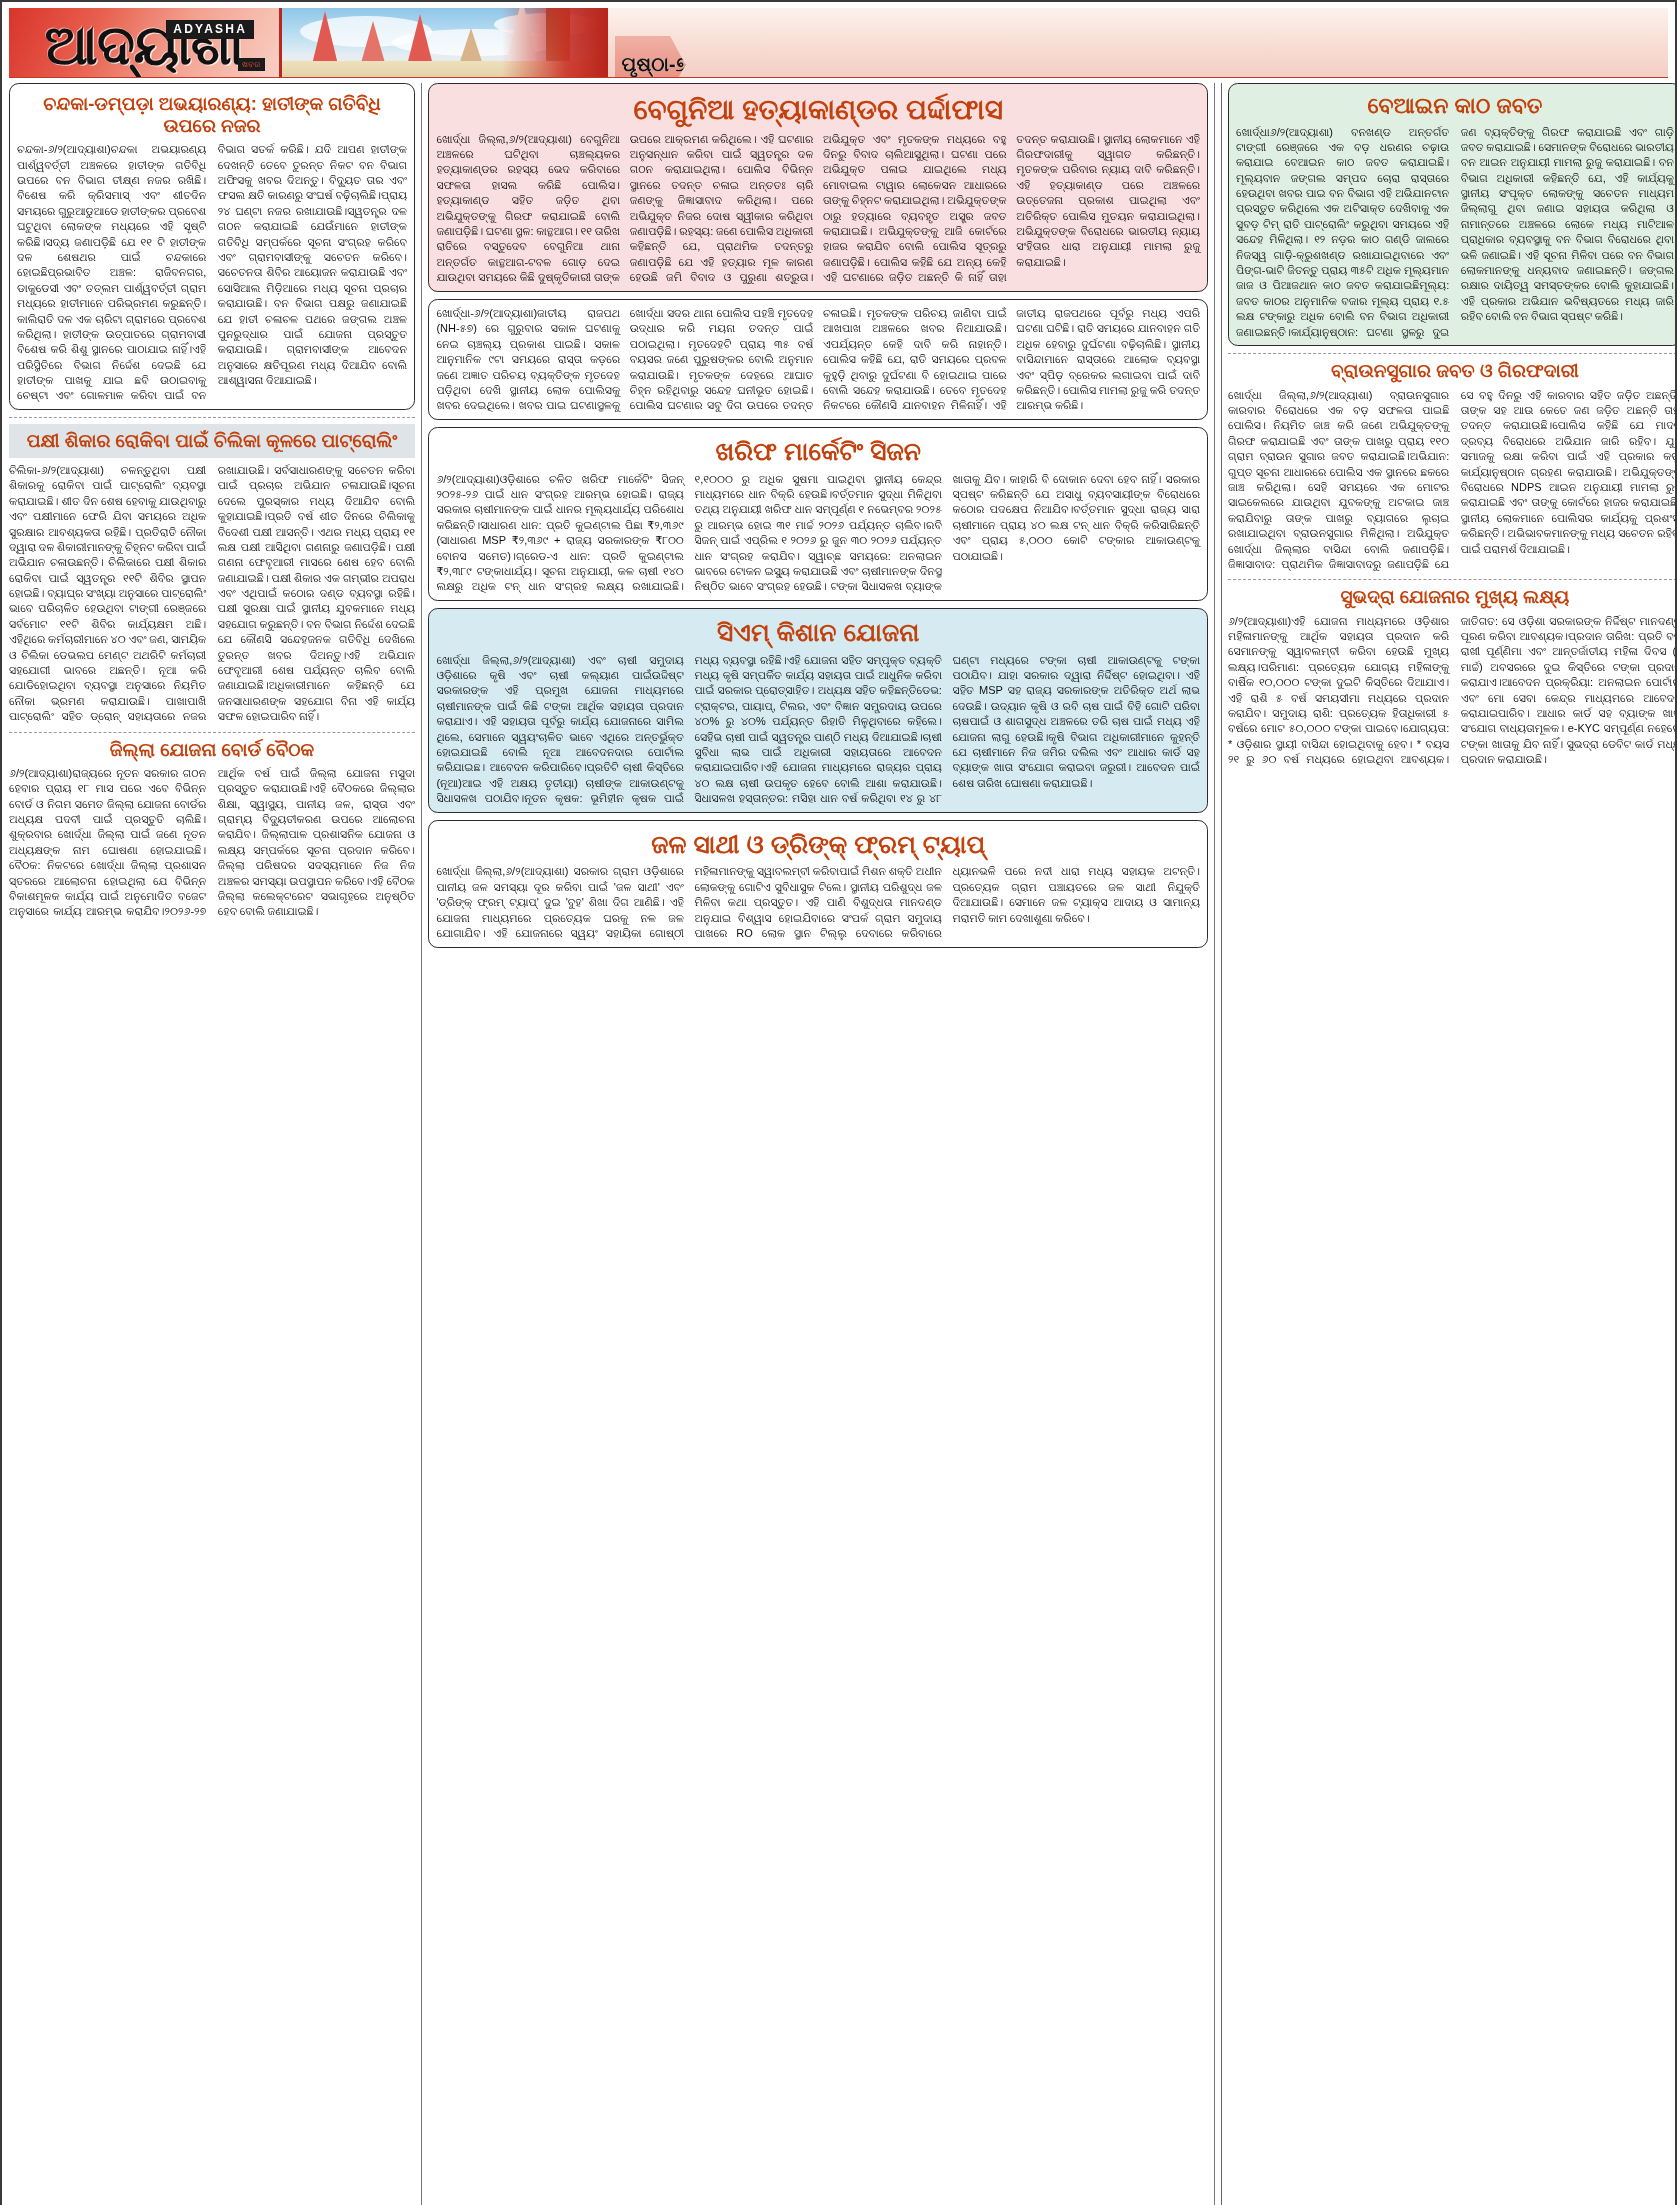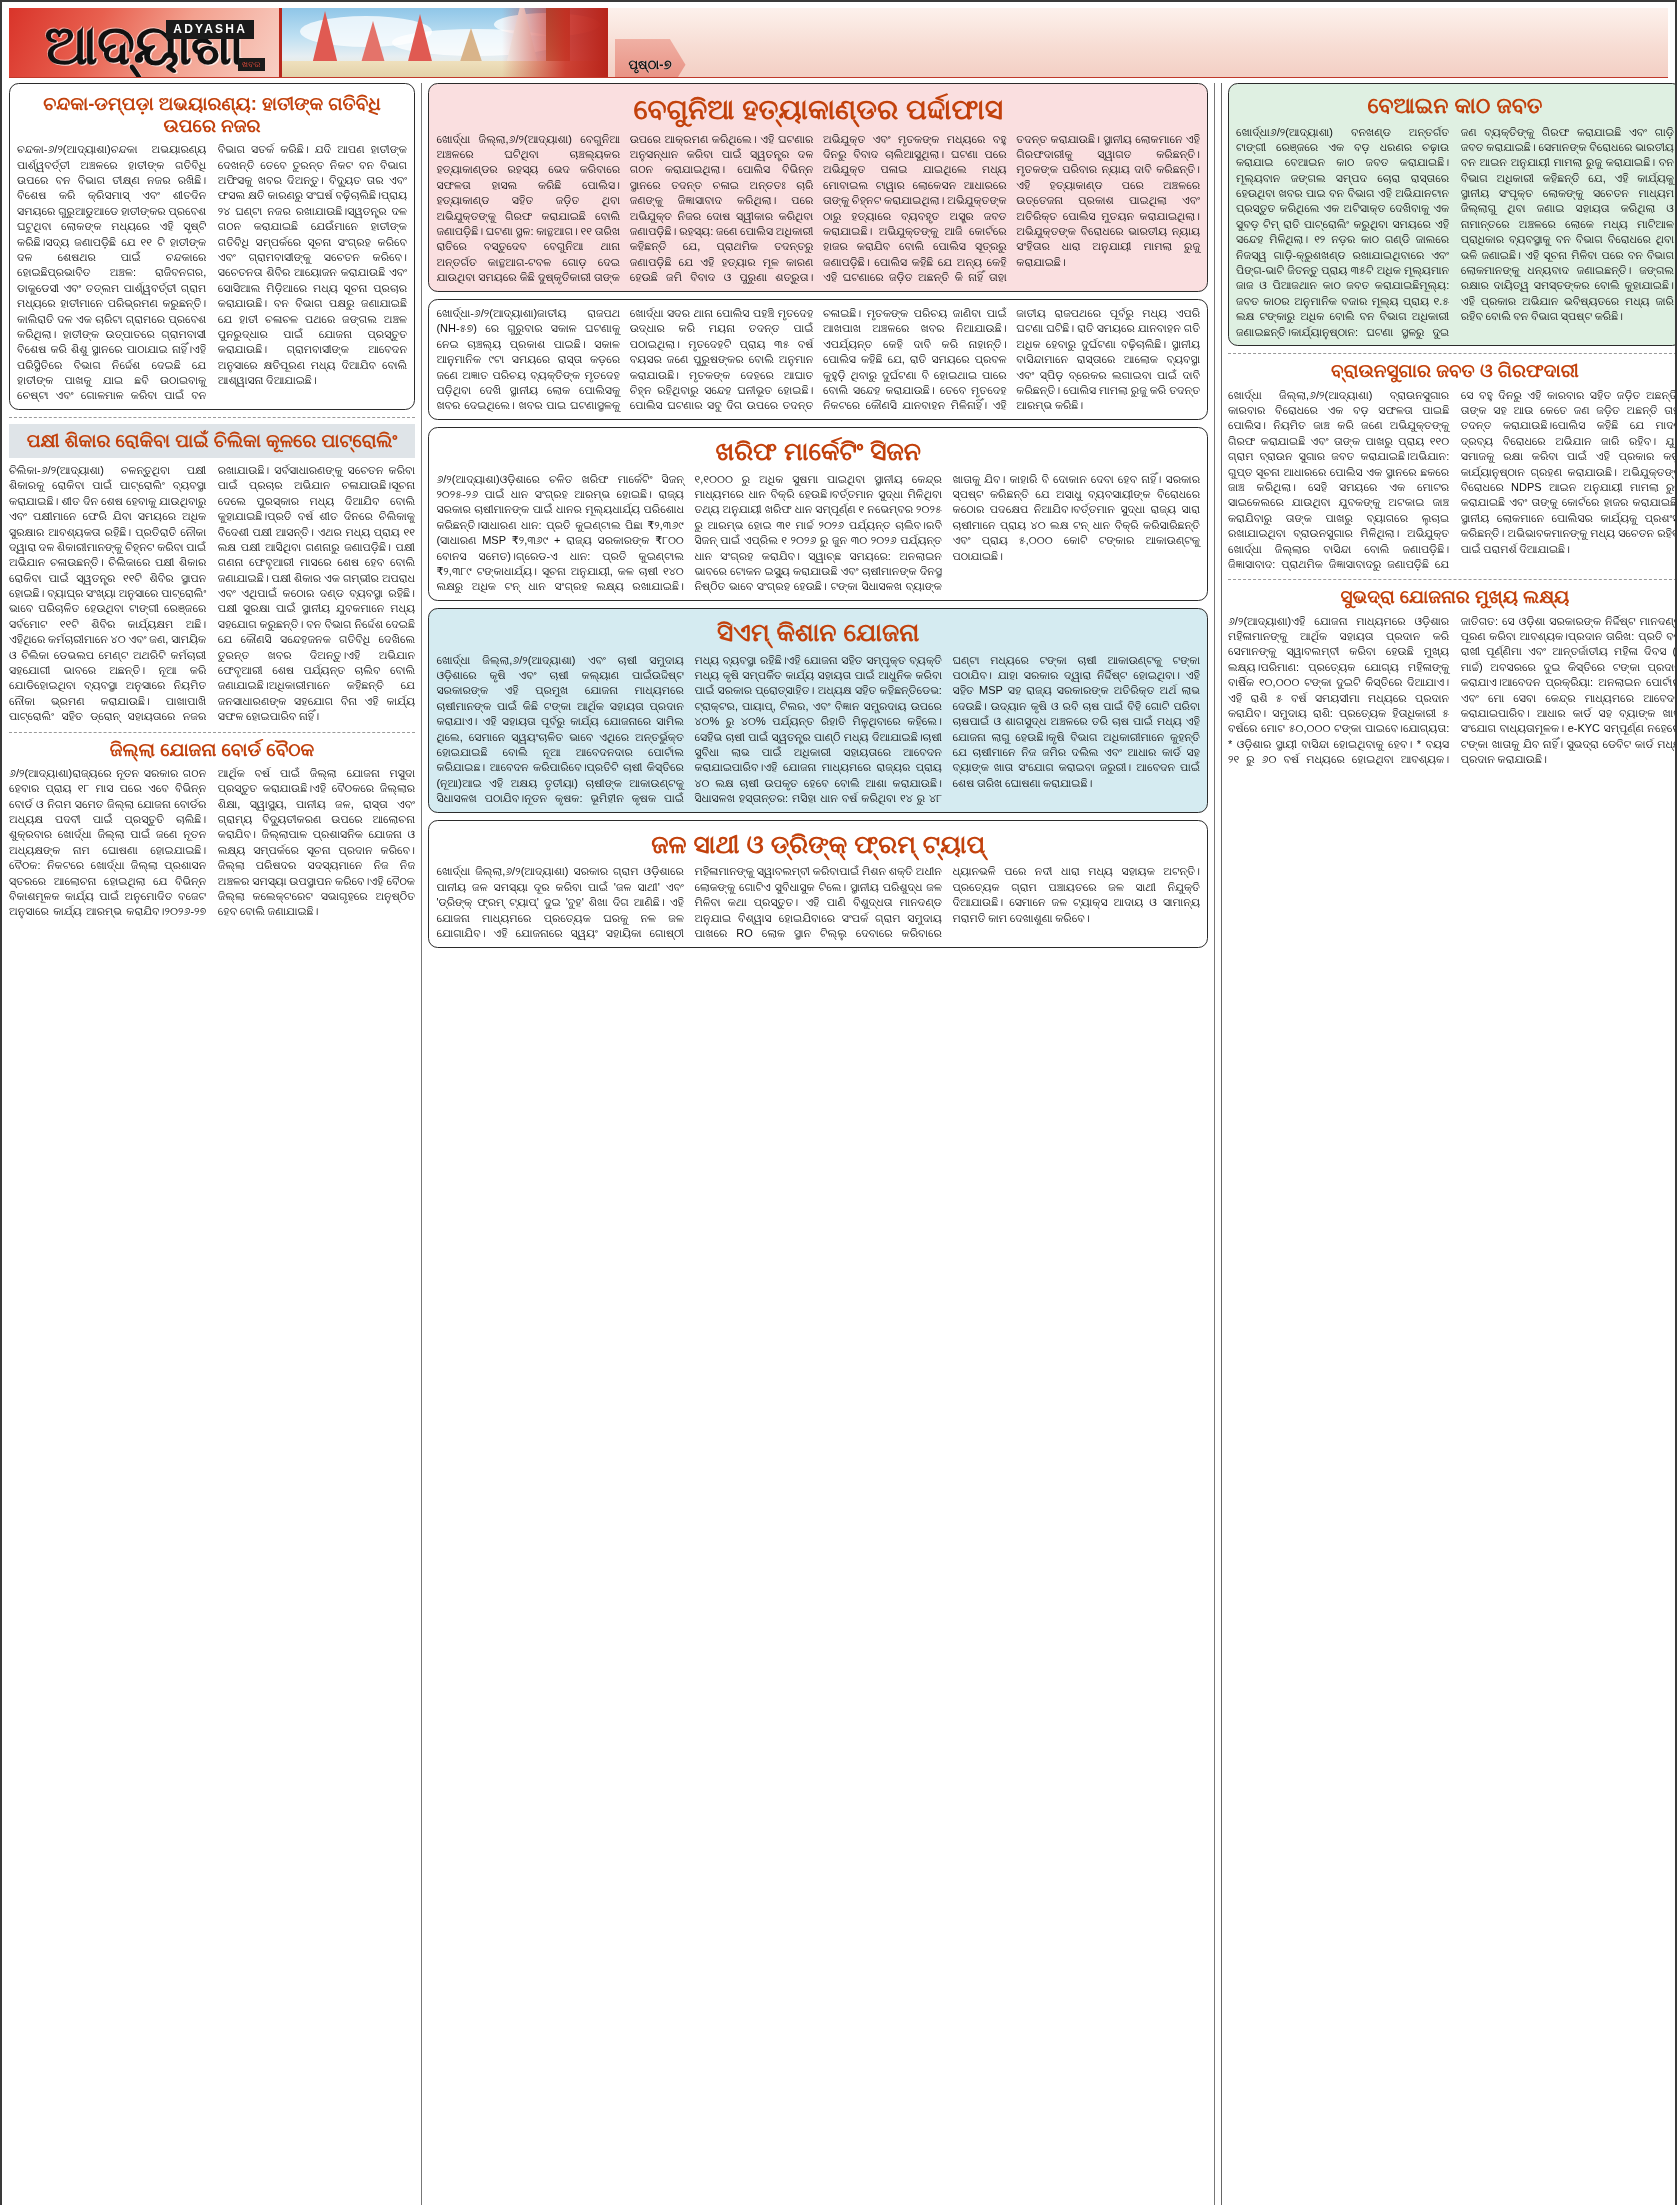--- a/index.html
+++ b/index.html
@@ -134,21 +134,21 @@
     position:absolute; top:0; bottom:0; right:0; width: 106px;
     background: linear-gradient(90deg, rgba(200,40,30,0) 0%, rgba(200,40,30,.85) 60%, #b8241a 100%);
   }
   .mh-pagebadge {
     flex: 0 0 84px;
     display:flex; align-items:center; justify-content:center;
     position: relative;
   }
   .mh-pagebadge .hex {
     background: linear-gradient(180deg,#f0b0a4 0%,#e6897a 100%);
-    color:#111; font-size: 13px; font-weight:700;
+    color:#111; font-size: 20px; font-weight:700;
     padding: 17.6px 7px;
     clip-path: polygon(0% 0%, 78% 0%, 100% 50%, 78% 100%, 0% 100%);
     width: 71px; text-align:center;
     text-shadow: 0.4px 0.4px 0 rgba(255,255,255,.8);
     margin-top: 44px;
   }
 
   
   .content {
     display: grid;

